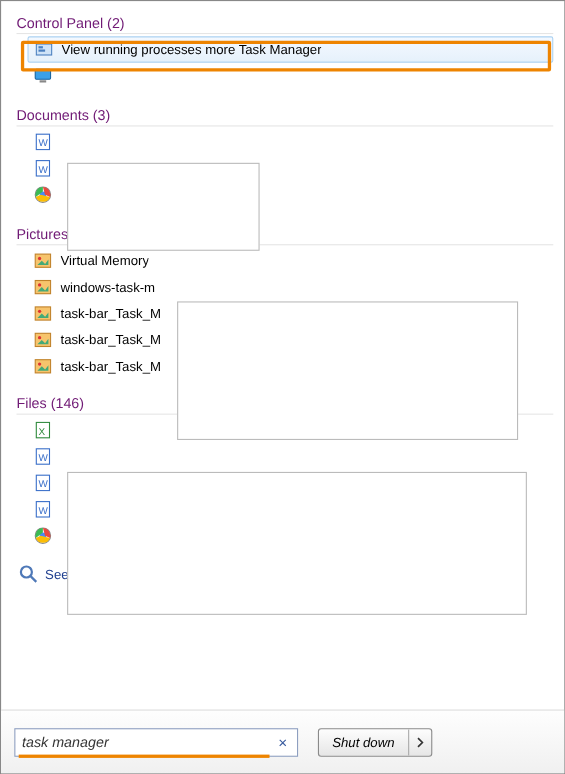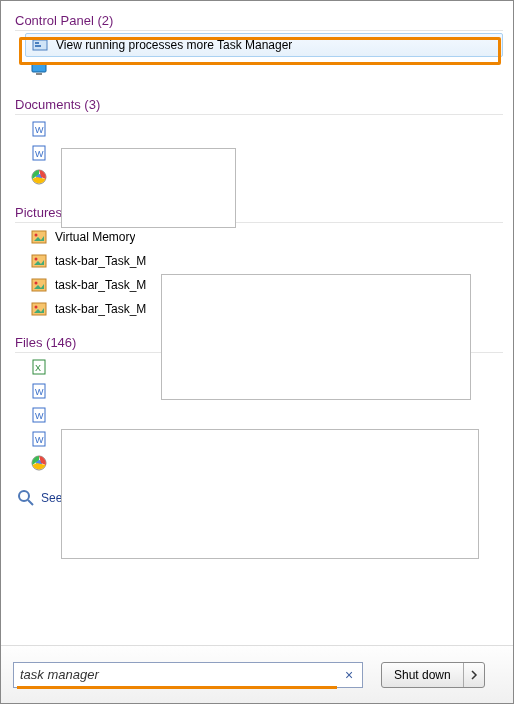--- a/index.html
+++ b/index.html
@@ -87,21 +87,21 @@
       height: 58px;
       border-top: 1px solid #ddd;
       background: linear-gradient(#fefefe,#f0f0f0);
       display: flex;
       align-items: center;
       padding: 0 12px;
       gap: 18px;
     }
     .search-wrap {
       position: relative;
-      width: 350px;
+      width: 258px;
       border-radius: 13px;
     }
     .search-box {
       width: 100%;
       height: 26px;
       border: 1px solid #8e9fc0;
       padding: 2px 24px 2px 6px;
       font-family: inherit;
       font-size: 13px;
       font-style: italic;
@@ -127,20 +127,21 @@
       cursor: pointer;
     }
     .shutdown-btn {
       display: inline-flex;
       align-items: stretch;
       height: 26px;
       border: 1px solid #8a8a8a;
       border-radius: 3px;
       background: linear-gradient(#fdfdfd,#e6e6e6);
       overflow: hidden;
+      font-style: italic;
     }
     .shutdown-main {
       padding: 0 12px;
       display: flex; align-items: center;
       font-size: 12px;
       border-right: 1px solid #aaa;
       cursor: pointer;
     }
     .shutdown-arrow {
       width: 20px;
@@ -206,20 +207,28 @@
   </div>
 
   <div class="section-header" style="margin-top:12px">Pictures (9)</div>
   <div class="item">
     <span class="icon"><svg viewBox="0 0 16 16">
           <rect x="1" y="2" width="14" height="12" fill="#f7c46c" stroke="#c0822a"></rect>
           <circle cx="5" cy="6" r="1.5" fill="#d33"></circle>
           <path d="M3 12 L7 8 L10 11 L13 7 L13 12 Z" fill="#4a7"></path>
         </svg></span>
     <span class="item-label">Virtual Memory</span>
+  </div>
+  <div class="item">
+    <span class="icon"><svg viewBox="0 0 16 16">
+          <rect x="1" y="2" width="14" height="12" fill="#f7c46c" stroke="#c0822a"></rect>
+          <circle cx="5" cy="6" r="1.5" fill="#d33"></circle>
+          <path d="M3 12 L7 8 L10 11 L13 7 L13 12 Z" fill="#4a7"></path>
+        </svg></span>
+    <span class="item-label">windows-task-m</span>
   </div>
   <div class="item">
     <span class="icon"><svg viewBox="0 0 16 16">
           <rect x="1" y="2" width="14" height="12" fill="#f7c46c" stroke="#c0822a"></rect>
           <circle cx="5" cy="6" r="1.5" fill="#d33"></circle>
           <path d="M3 12 L7 8 L10 11 L13 7 L13 12 Z" fill="#4a7"></path>
         </svg></span>
     <span class="item-label">task-bar_Task_M</span>
   </div>
   <div class="item">

